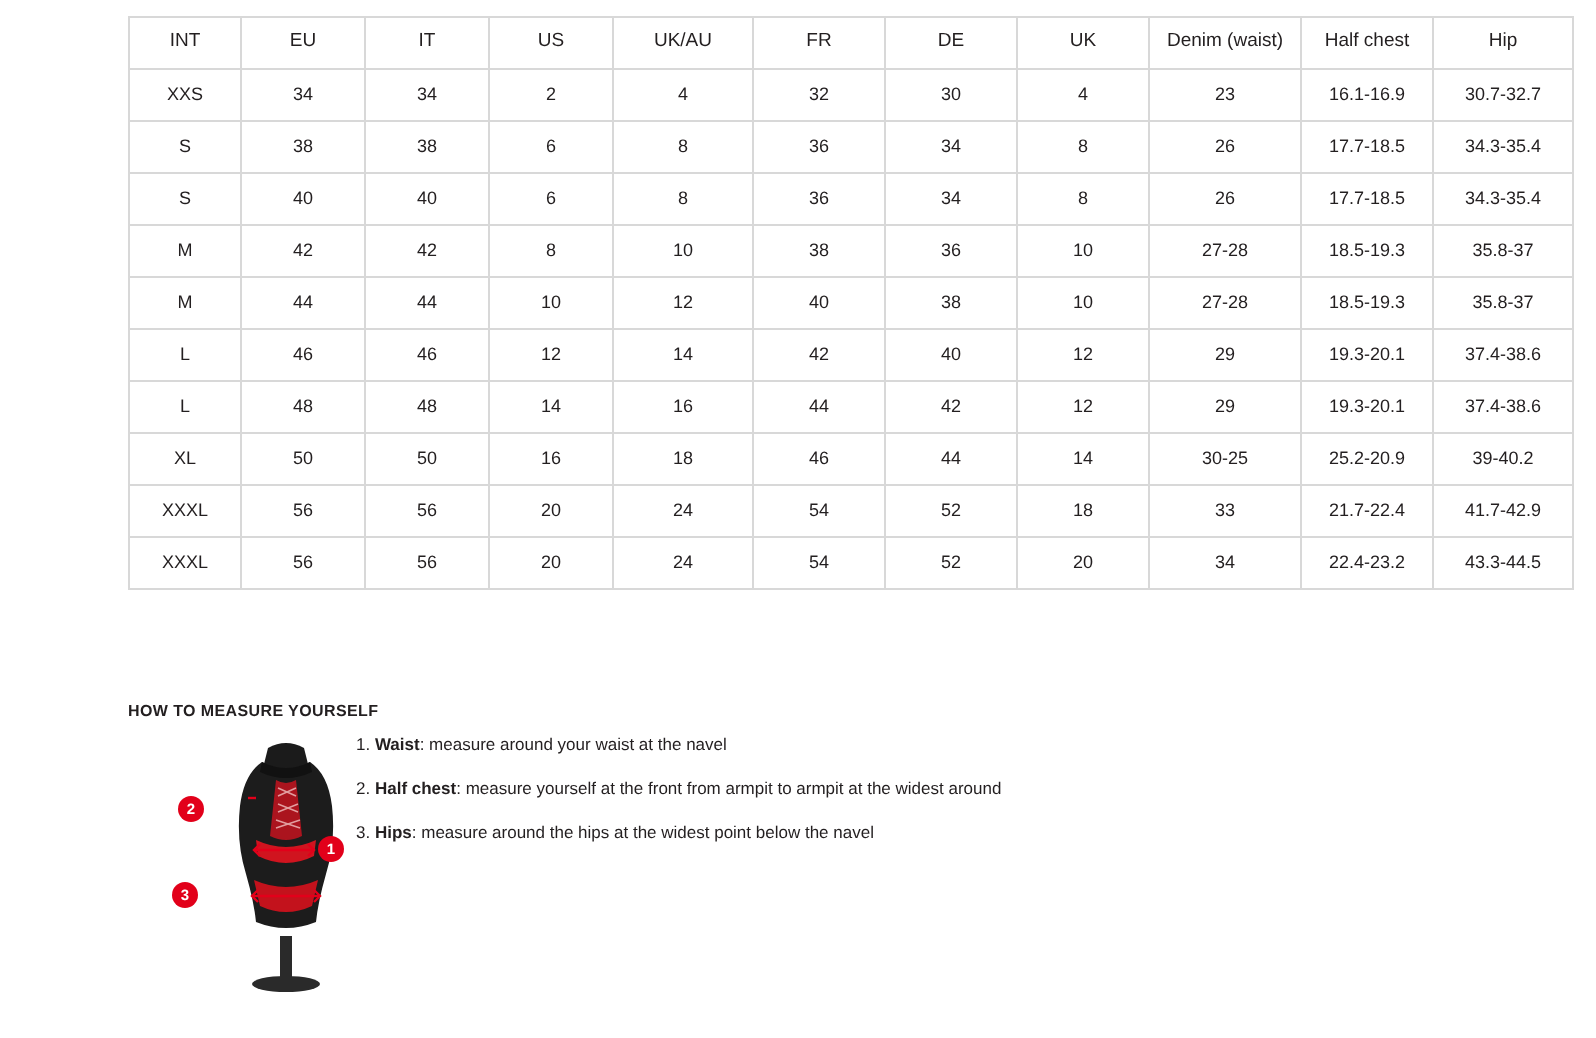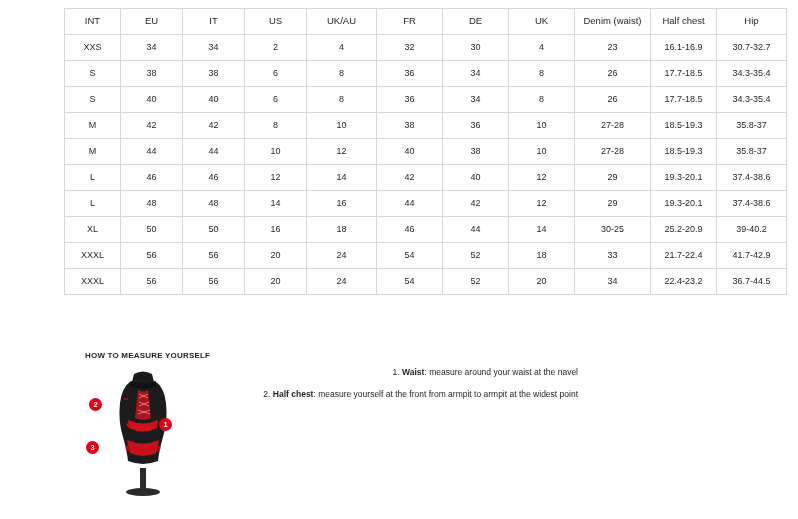--- a/index.html
+++ b/index.html
@@ -50,21 +50,20 @@
   .col-hip      { width: 70px; }
 
   .measure-title {
     position: absolute;
     left: 64px;
     top: 351px;
     font-size: 8px;
     font-weight: bold;
     letter-spacing: 0.2px;
     color: #231f20;
-    margin-left: 21px;
   }
 
   .figure-wrap {
     position: absolute;
     left: 86px;
     top: 368px;
     width: 110px;
     height: 130px;
   }
   .figure-wrap svg { display: block; }
@@ -73,21 +72,20 @@
     position: absolute;
     left: 178px;
     top: 367px;
     width: 400px;
   }
   .instructions p {
     margin: 0 0 11px 0;
     font-size: 8.5px;
     line-height: 1.3;
     color: #231f20;
-    text-align: right;
   }
   .instructions b { font-weight: bold; }
 
   .dot-label {
     position: absolute;
     width: 13px;
     height: 13px;
     border-radius: 50%;
     background: #e2001a;
     color: #ffffff;
@@ -251,21 +249,21 @@
         <td>XXXL</td>
         <td>56</td>
         <td>56</td>
         <td>20</td>
         <td>24</td>
         <td>54</td>
         <td>52</td>
         <td>20</td>
         <td>34</td>
         <td>22.4-23.2</td>
-        <td>36.7-44.5</td>
+        <td>43.3-44.5</td>
       </tr>
     </tbody>
 </table>
 
 <div class="measure-title">HOW TO MEASURE YOURSELF</div>
 
 <div class="figure-wrap">
   <svg width="110" height="130" viewBox="0 0 110 130" xmlns="http://www.w3.org/2000/svg">
 
     <ellipse cx="57" cy="124" rx="17" ry="4" fill="#2a2a2a"></ellipse>
@@ -308,14 +306,15 @@
       <path d="M71 77 l3 3 l-3 3"></path>
     </g>
   </svg>
   <div class="dot-label" style="left:73px; top:50px;">1</div>
   <div class="dot-label" style="left:3px; top:30px;">2</div>
   <div class="dot-label" style="left:0px; top:73px;">3</div>
 </div>
 
 <div class="instructions" id="instr">
     <p><span>1.</span> <b>Waist</b><span>: measure around your waist at the navel</span></p>
-    <p><span>2.</span> <b>Half chest</b><span>: measure yourself at the front from armpit to armpit at the widest point</span></p>
+    <p><span>2.</span> <b>Half chest</b><span>: measure yourself at the front from armpit to armpit at the widest around</span></p>
+    <p><span>3.</span> <b>Hips</b><span>: measure around the hips at the widest point below the navel</span></p>
   </div>
 
 </body></html>

